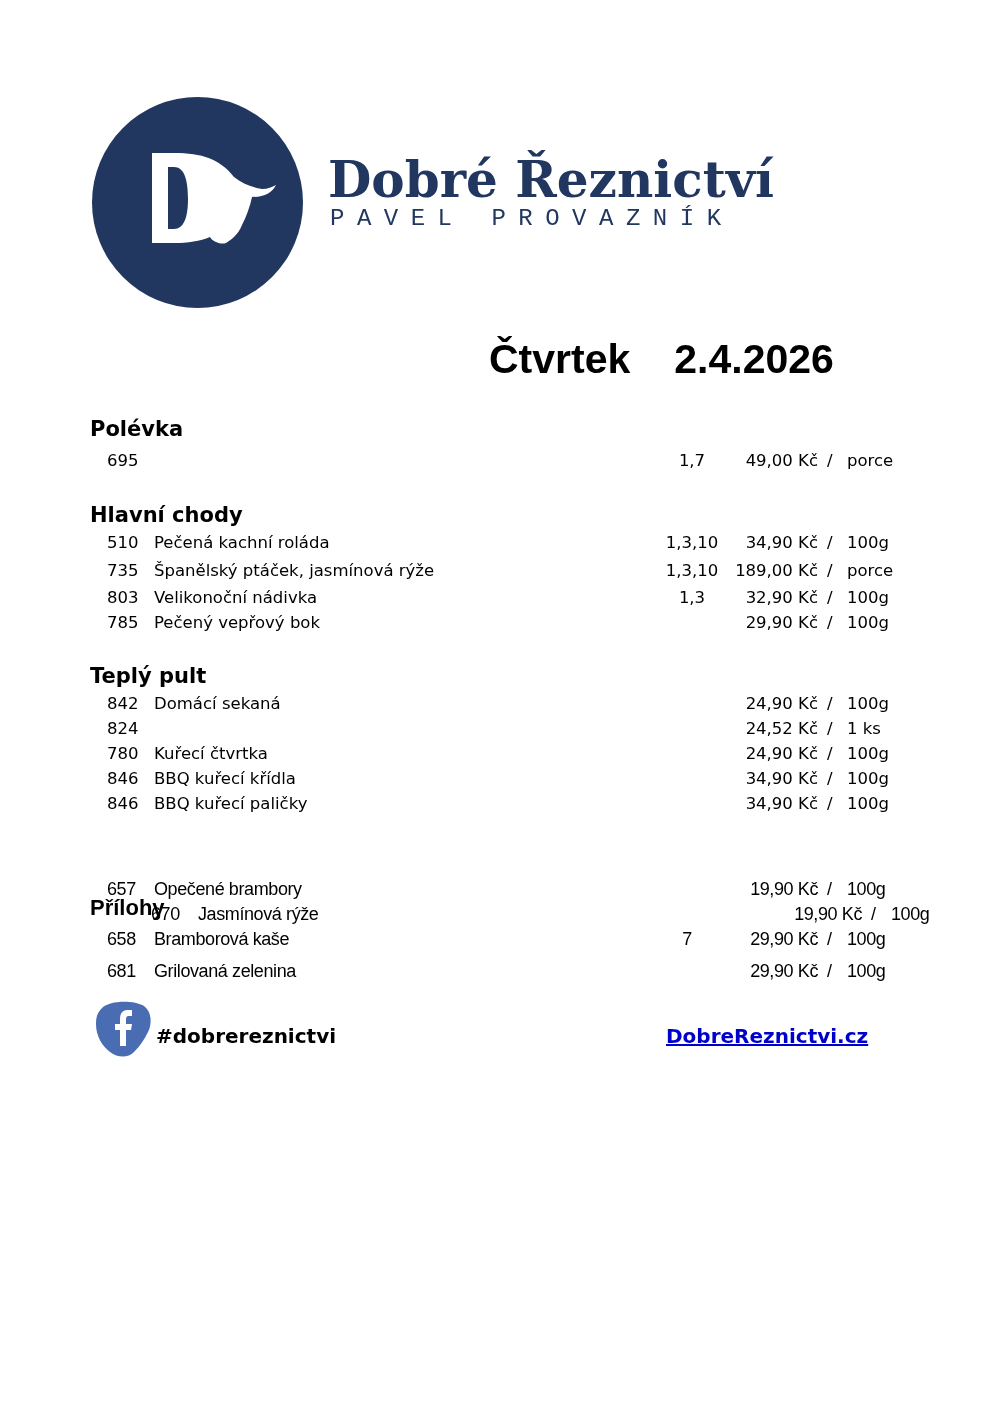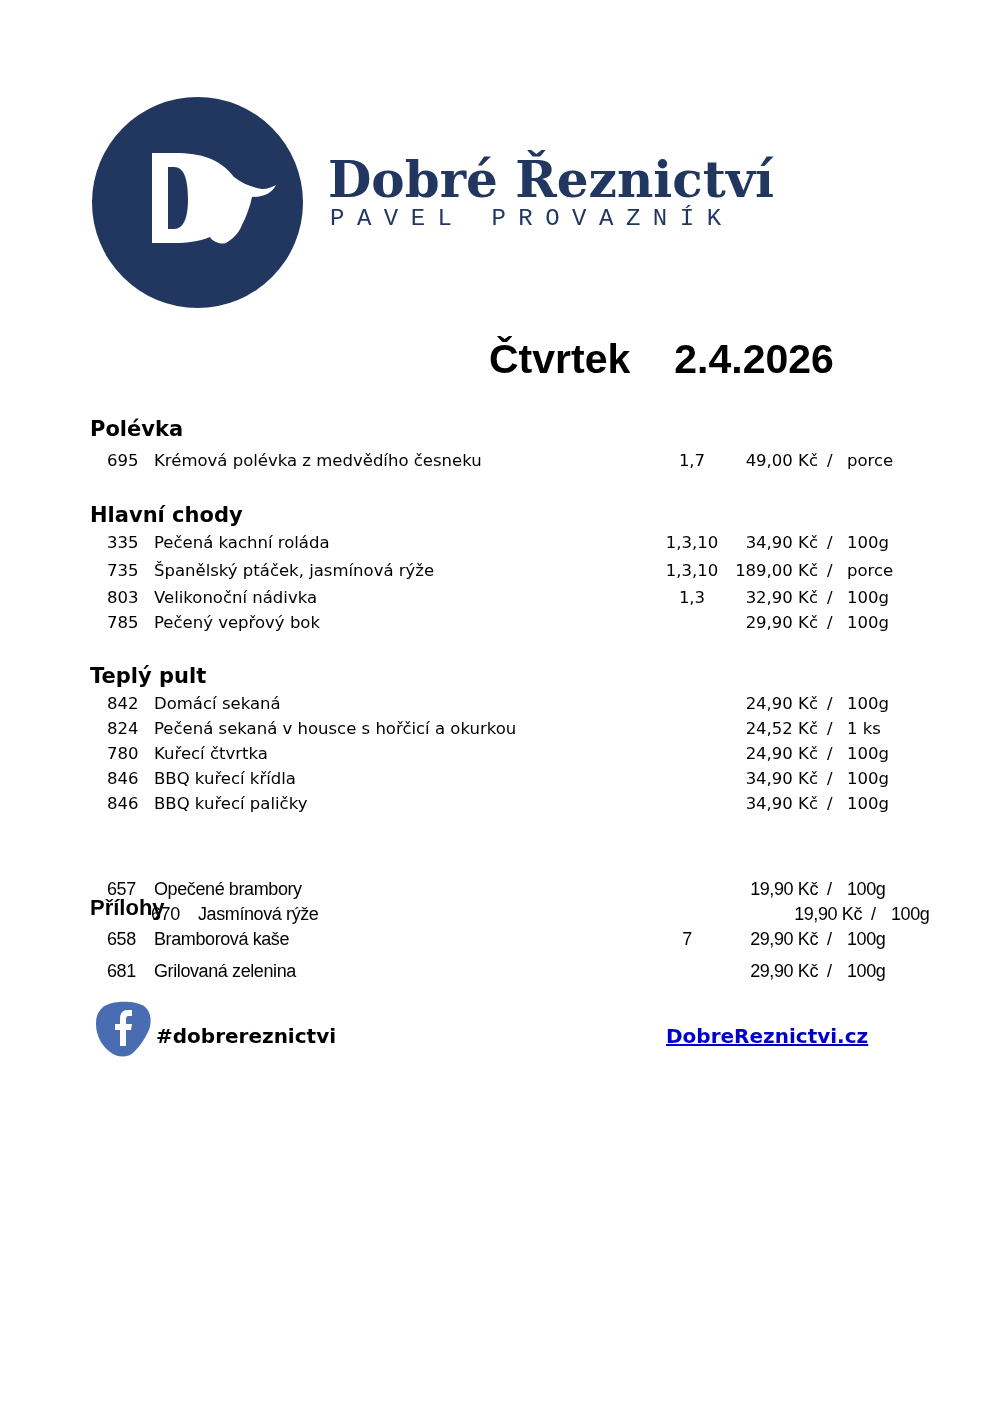--- a/index.html
+++ b/index.html
@@ -36,30 +36,29 @@
 <div class="brand-name">Dobré Řeznictví</div>
 <div class="brand-sub">PAVEL PROVAZNÍK</div>
 
 <div class="day-title">
   <span>Čtvrtek</span><span class="date">2.4.2026</span>
 </div>
 
 <div class="section-h" style="top:416px;">Polévka</div>
 <div class="row dejavu" style="top:449px;">
   <span class="code">695</span>
-  <span class="name">Krémová polévka z medvědího česneku</span>
   <span class="alg">1,7</span>
   <span class="price">49,00 Kč</span>
   <span class="slash">/</span>
   <span class="unit">porce</span>
 </div>
 
 <div class="section-h" style="top:502px;">Hlavní chody</div>
 <div class="row dejavu" style="top:531px;">
-  <span class="code">335</span>
+  <span class="code">510</span>
   <span class="name">Pečená kachní roláda</span>
   <span class="alg">1,3,10</span>
   <span class="price">34,90 Kč</span>
   <span class="slash">/</span>
   <span class="unit">100g</span>
 </div>
 <div class="row dejavu" style="top:559px;">
   <span class="code">735</span>
   <span class="name">Španělský ptáček, jasmínová rýže</span>
   <span class="alg">1,3,10</span>
@@ -88,21 +87,20 @@
 <div class="row dejavu" style="top:692px;">
   <span class="code">842</span>
   <span class="name">Domácí sekaná</span>
   <span class="alg"></span>
   <span class="price">24,90 Kč</span>
   <span class="slash">/</span>
   <span class="unit">100g</span>
 </div>
 <div class="row dejavu" style="top:717px;">
   <span class="code">824</span>
-  <span class="name">Pečená sekaná v housce s hořčicí a okurkou</span>
   <span class="alg"></span>
   <span class="price">24,52 Kč</span>
   <span class="slash">/</span>
   <span class="unit">1 ks</span>
 </div>
 <div class="row dejavu" style="top:742px;">
   <span class="code">780</span>
   <span class="name">Kuřecí čtvrtka</span>
   <span class="alg"></span>
   <span class="price">24,90 Kč</span>

